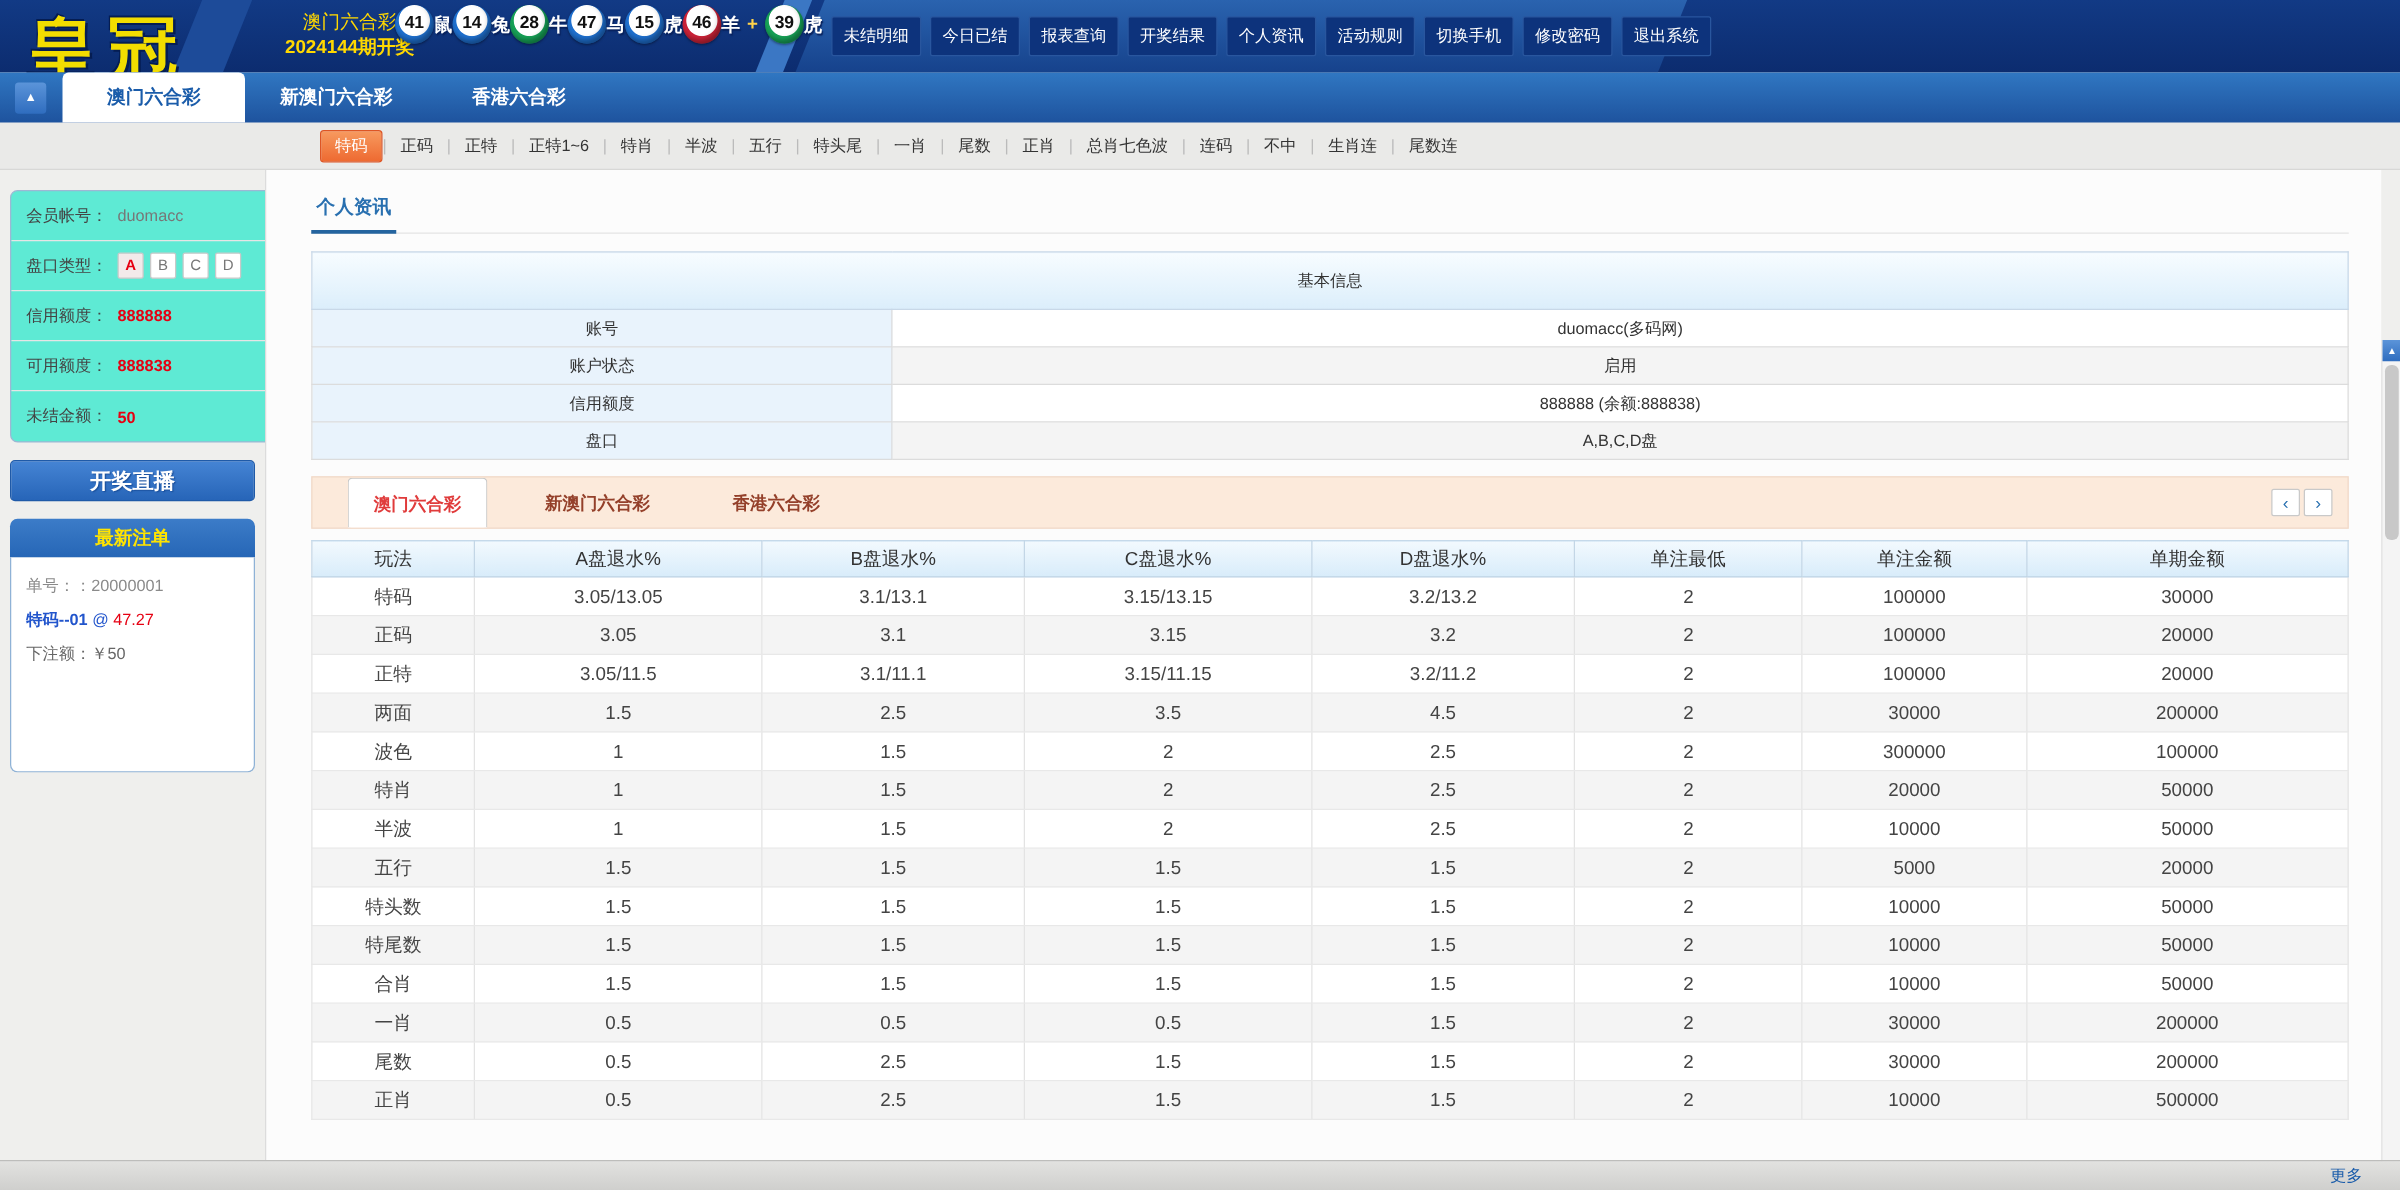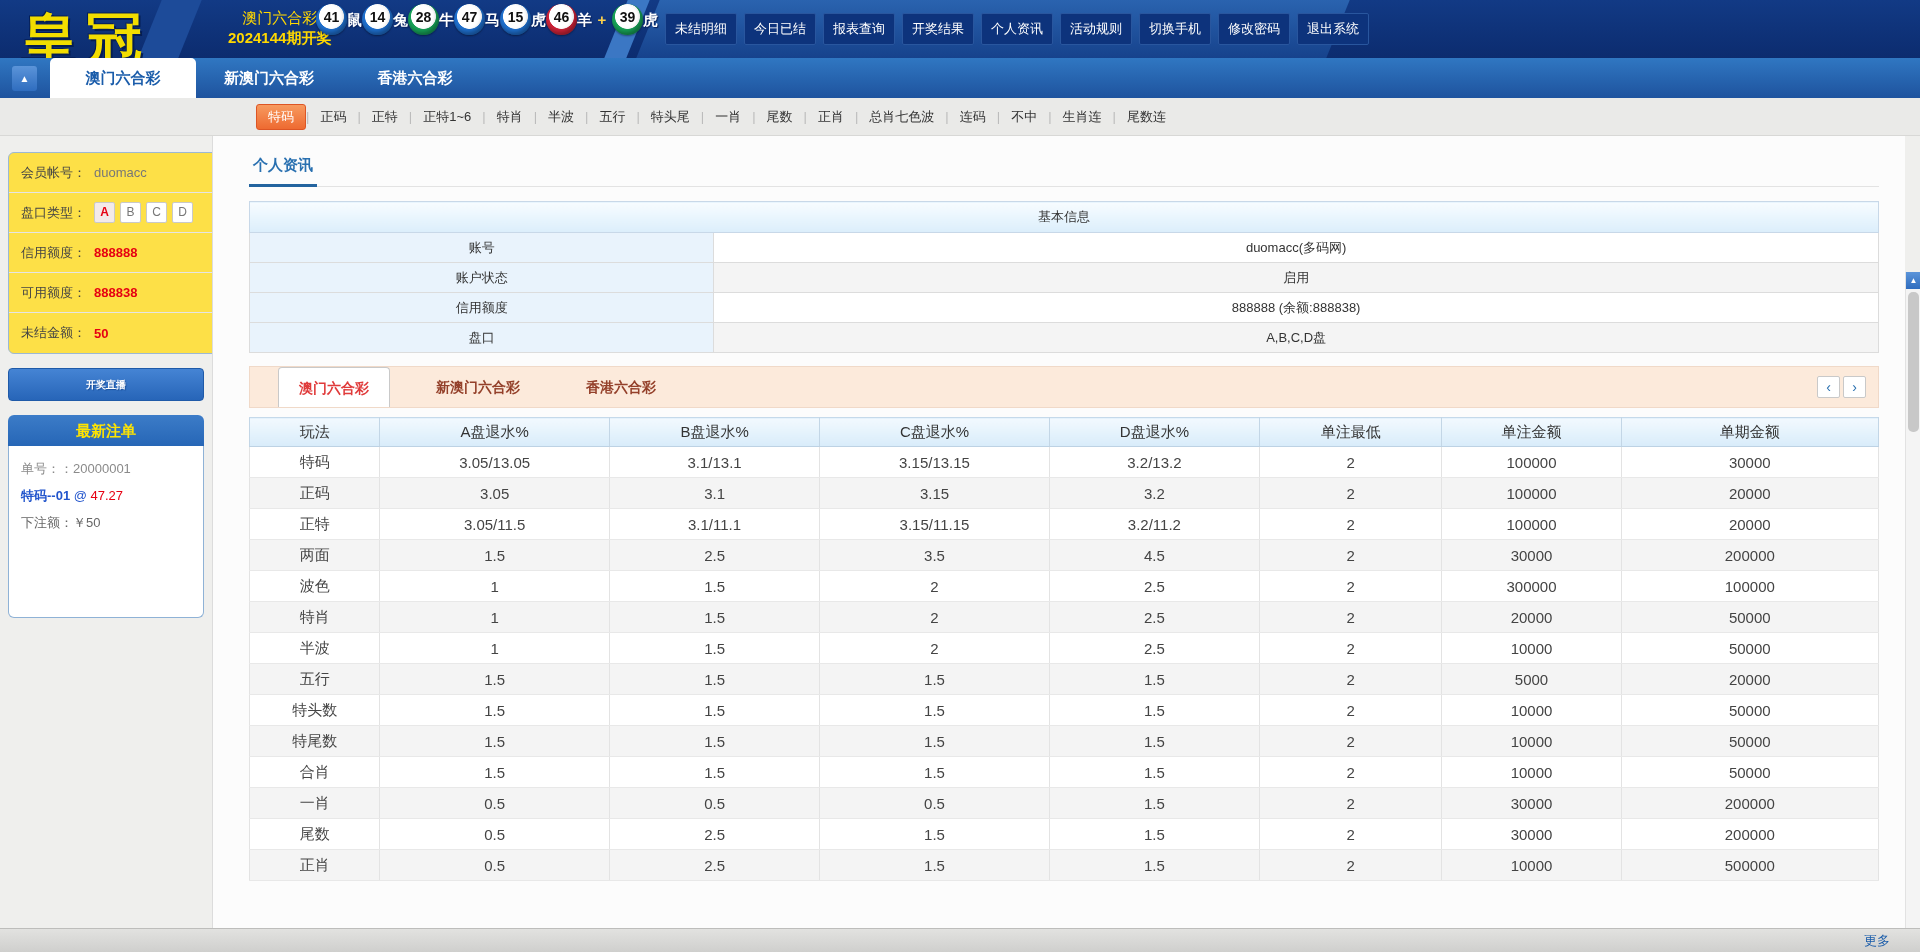--- a/index.html
+++ b/index.html
@@ -43,53 +43,53 @@
   .subnav-item.active { background:linear-gradient(180deg,#f79a5f,#ee6a31); border:1px solid #dd5524; border-radius:3px; color:#fff; }
   .subnav .sep { color:#bbb; }
 
   
   .content { position:relative; height:792px; }
   .sidebar { position:absolute; left:0; top:0; width:212px; height:792px; background:#efefed; }
   .main-panel { position:absolute; left:212px; top:0; width:1693px; height:792px; background:#fcfcfc;
     border-left:1px solid #dcdcdc; padding:12px 26px 0 36px; overflow:hidden; }
 
   
-  .acct-panel { margin:16px 8px 0 8px; width:216px; background:#fde047; border:1px solid #9cb8d4; border-radius:6px; overflow:hidden; }
+  .acct-panel { margin:16px 8px 0 8px; width:216px; background:#5eead4; border:1px solid #9cb8d4; border-radius:6px; overflow:hidden; }
   .srow { height:40px; display:flex; align-items:center; padding:0 12px; border-bottom:1px solid #e5e5e5; font-size:13px; }
   .srow:last-child { border-bottom:none; }
   .slabel { color:#444; margin-right:8px; white-space:nowrap; }
   .sval-gray { color:#777; }
   .sval-red { color:#e60012; font-weight:bold; }
   .plates { display:flex; gap:5px; }
   .plate { width:21px; height:21px; line-height:19px; text-align:center; font-size:12px; border:1px solid #c9c9c9;
     background:#fff; color:#777; border-radius:2px; cursor:pointer; }
   .plate.active { background:#f3eaea; color:#e60012; font-weight:bold; }
   .live-btn { margin:14px 8px 0 8px; width:196px; height:33px; border:1px solid #1f5aa8; border-radius:4px;
-    background:linear-gradient(180deg,#4584d4,#2765b8); color:#fff; font-size:10px; font-weight:bold;
+    background:linear-gradient(180deg,#4584d4,#2765b8); color:#fff; font-size:17px; font-weight:bold;
     text-align:center; line-height:31px; cursor:pointer; text-shadow:1px 1px 1px #1a4f9b; }
   .bet-panel { margin:14px 8px 0 8px; width:196px; }
   .bet-header { height:31px; line-height:31px; text-align:center; border-radius:6px 6px 0 0;
     background:linear-gradient(180deg,#3c7cc8,#2666b6); color:#ffe400; font-size:15px; font-weight:bold; }
   .bet-body { background:#fff; border:1px solid #8fb2d6; border-top:none; border-radius:0 0 6px 6px;
     min-height:172px; padding:14px 12px; font-size:13px; }
   .bet-line1 { color:#8a8a8a; }
   .bet-line2 { margin-top:9px; }
   .bet-name { color:#2255cc; font-weight:bold; }
   .bet-at { color:#2255cc; }
   .bet-odds { color:#e60012; }
   .bet-line3 { margin-top:9px; color:#666; }
 
   
   .section-title-wrap { border-bottom:1px solid #e3e3e3; }
   .section-title { display:inline-block; color:#2970b0; font-size:15px; font-weight:bold;
     padding:8px 4px 9px 4px; border-bottom:3px solid #24649f; margin-bottom:-1px; }
 
   
   .info-table { margin-top:14px; width:100%; border-collapse:collapse; table-layout:fixed; font-size:13px; color:#333; }
-  .info-table th { height:31px; background:linear-gradient(180deg,#f7fcff,#dbeefb); border:1px solid #c8d8e8; font-weight:normal; }
+  .info-table th { height:46px; background:linear-gradient(180deg,#f7fcff,#dbeefb); border:1px solid #c8d8e8; font-weight:normal; }
   .info-table td { height:30px; text-align:center; border:1px solid #dcdcdc; }
   .info-table td.ilabel { background:#e9f3fc; }
   .info-table tr:nth-child(even) td.ivalue { background:#f4f4f4; }
   .info-table tr:nth-child(odd)  td.ivalue { background:#fff; }
 
   
   .game-strip { position:relative; margin-top:13px; height:42px; background:#fceadb; border:1px solid #f0d9c8; display:flex; align-items:flex-end; padding-left:28px; }
   .game-tab { height:40px; line-height:40px; padding:0 20px; font-size:14px; font-weight:bold; color:#94402a; cursor:pointer; margin-right:26px; }
   .game-tab.active { background:#fff; border:1px solid #c9c9c9; border-bottom:none; border-radius:4px 4px 0 0; color:#e03b3b; }
   .strip-arrows { position:absolute; right:12px; top:9px; display:flex; gap:3px; }

